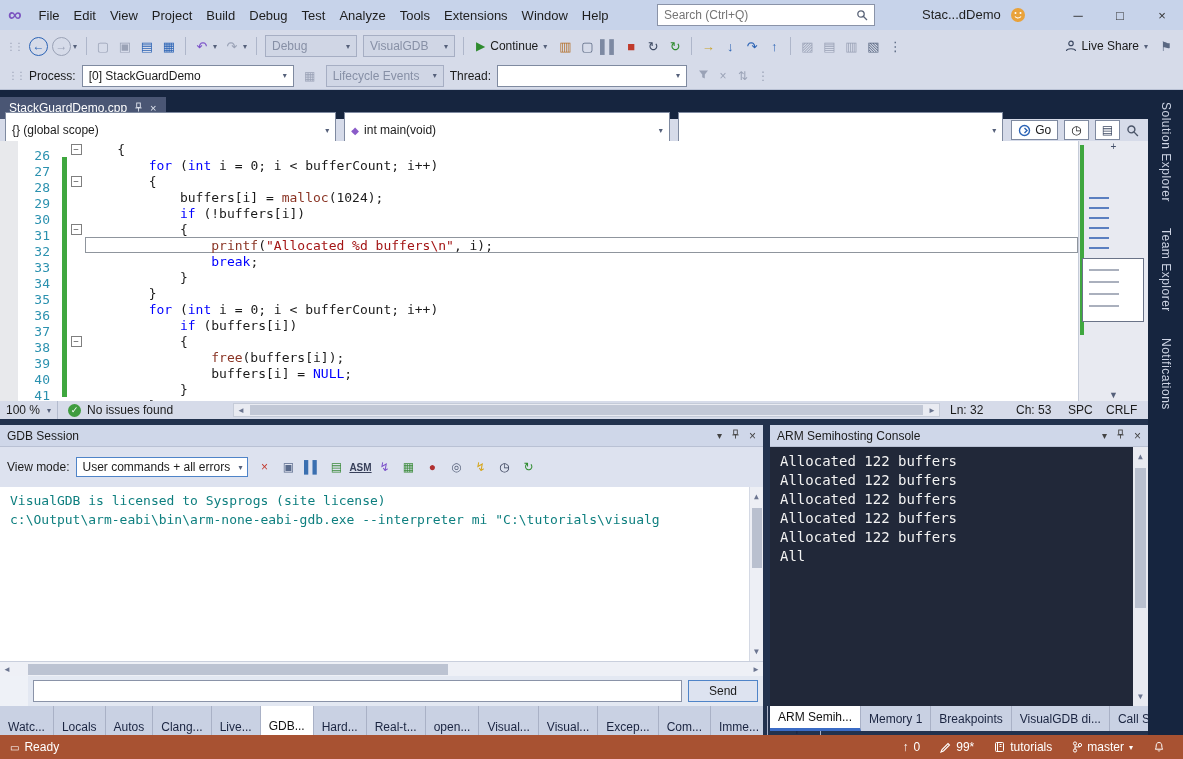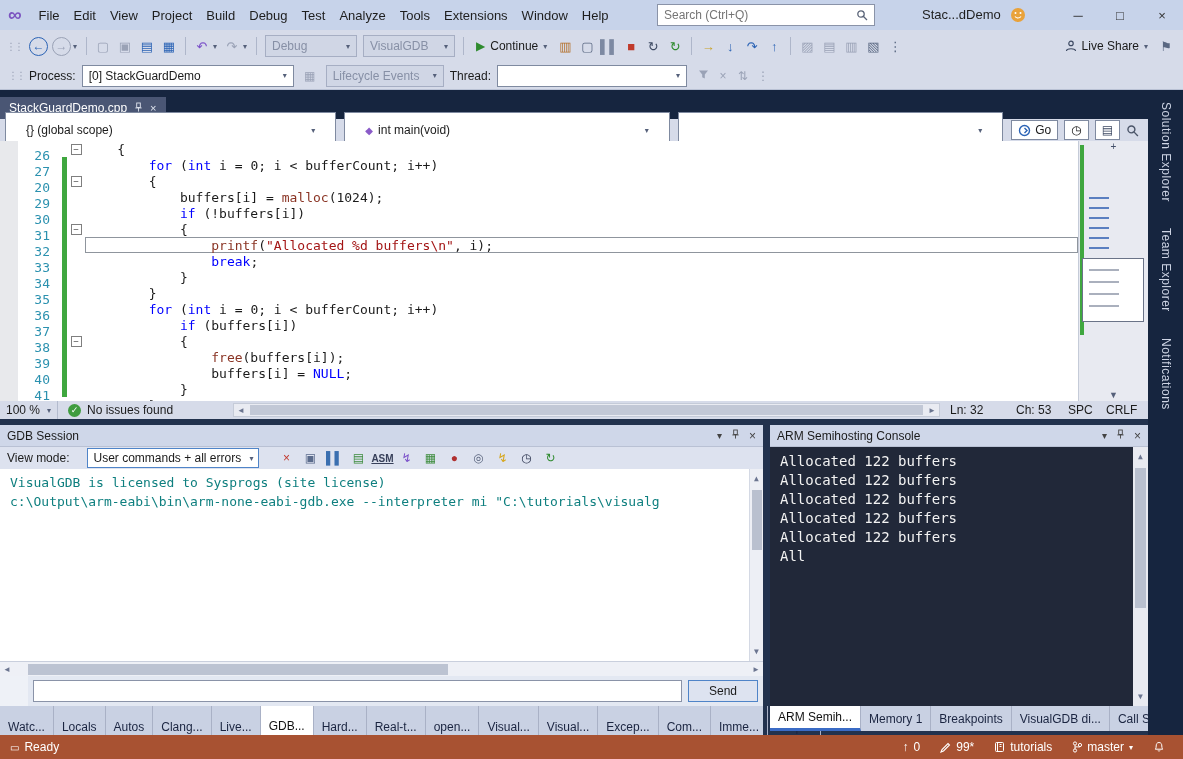--- a/index.html
+++ b/index.html
@@ -35,21 +35,21 @@
   .pb-combo { height:22px; background:#fff; border:1px solid #7f8aa0; display:flex; align-items:center; justify-content:space-between; padding:0 6px; margin:0 6px; font-size:12px; }
   .pb-combo.disabled { background:#d0d6e5; border-color:#a6aec3; color:#8790a6; }
   .pb-icon { width:20px; text-align:center; color:#9aa2b6; font-size:12px; }
 
   
   .docwell { left:0; top:90px; width:1183px; height:29px; background:#16253f; }
   .doc-tab { position:absolute; left:0; top:7px; height:22px; background:#4a5674; color:#fff; display:flex; align-items:center; gap:7px; padding:0 9px; font-size:12px; }
   .doc-tab .ticon { color:#dfe4ee; font-size:11px; }
 
   .navbar { left:0; top:119px; width:1148px; height:22px; background:#d6dbe9; display:flex; align-items:center; gap:8px; padding:0 5px; }
-  .nav-combo { height:36px; background:#fff; border:1px solid #7f8aa0; font-size:12px; color:#1b1b1b; display:flex; align-items:center; justify-content:space-between; padding:0 20px; }
+  .nav-combo { height:36px; background:#fff; border:1px solid #7f8aa0; font-size:12px; color:#1b1b1b; display:flex; align-items:center; justify-content:space-between; padding:0 6px; }
   .nav-right { margin-left:auto; display:flex; align-items:center; gap:6px; padding-right:4px; }
   .nav-btn { height:20px; border:1px solid #7f8aa0; background:#fff; display:flex; align-items:center; gap:4px; padding:0 6px; font-size:12px; color:#1b1b1b; }
 
   
   .editor { left:0; top:141px; width:1078px; height:260px; background:#fff; overflow:hidden; font-family:"DejaVu Sans Mono", monospace; font-size:13px; }
   .code-row { display:flex; height:16px; align-items:center; }
   .bp-margin { width:18px; height:16px; background:#e8e9ec; flex:none; }
   .ln { width:44px; padding-right:12px; text-align:right; color:#2b91af; flex:none; font-size:13px;margin-top:13px; }
   .chg { width:5px; height:16px; flex:none; }
   .chg.on { background:#3fa73f; }
@@ -76,21 +76,21 @@
   .checkc { width:13px; height:13px; border-radius:50%; background:#3f9c3f; color:#fff; font-size:9px; line-height:13px; text-align:center; margin:0 6px 0 10px; flex:none; }
   .hscroll { flex:1; height:14px; background:#e9ebf2; border:1px solid #c5cbd8; margin:0 10px 0 60px; display:flex; align-items:center; }
   .hscroll .sarrow { width:14px; text-align:center; font-size:8px; color:#6b7590; }
   .hthumb { flex:1; height:10px; background:#c2c8d6; margin:0 2px; }
   .stat { flex:none; }
 
   
   .panel-header { height:22px; background:#cfd7e9; display:flex; align-items:center; padding:0 7px; font-size:12px; color:#1b1b1b; border-bottom:1px solid #b9c1d4; }
   .ph-icons { margin-left:auto; display:flex; align-items:center; gap:9px; color:#444; font-size:10px; }
   .gdb-panel { left:0; top:425px; width:763px; height:281px; background:#eef1f7; display:flex; flex-direction:column; }
-  .gdb-toolbar { height:22px; background:#dde2ef; display:flex; align-items:center; padding:0 7px; gap:18px; font-size:12px; color:#1b1b1b; }
+  .gdb-toolbar { height:40px; background:#dde2ef; display:flex; align-items:center; padding:0 7px; gap:7px; font-size:12px; color:#1b1b1b; }
   .vm-combo { width:172px; height:20px; background:#fff; border:1px solid #4f84c8; display:flex; align-items:center; justify-content:space-between; padding:0 5px; font-size:12px; }
   .gt-icon { width:18px; height:18px; display:flex; align-items:center; justify-content:center; font-size:12px; }
   .gdb-content { flex:1; background:#fff; padding:4px 10px; font-family:"DejaVu Sans Mono", monospace; font-size:13px; line-height:19px; color:#0e7f7f; overflow:hidden; position:relative; }
   .gdb-line { white-space:pre; }
   .gdb-vscroll { position:absolute; right:0; top:0; bottom:0; width:14px; background:#edeff5; border-left:1px solid #d4d9e4; display:flex; flex-direction:column; align-items:center; font-size:8px; color:#6b7590; }
   .gdb-hscroll { height:15px; background:#eef0f6; border-top:1px solid #c9cfdd; display:flex; align-items:center; }
   .gdb-hthumb { width:420px; height:11px; background:#bcc3d2; margin-left:14px; }
   .gdb-inputrow { height:30px; display:flex; align-items:center; gap:6px; padding:0 5px; background:#e3e8f2;margin-left:28px; }
   .gdb-input { flex:1; height:22px; border:1px solid #8a93a8; background:#fff; font-size:12px; padding:0 5px; font-family:"Liberation Sans",sans-serif; }
   .send-btn { width:70px; height:22px; background:#dde3f0; border:1px solid #4f84c8; font-size:12px; display:flex; align-items:center; justify-content:center; color:#1b1b1b; }
@@ -311,21 +311,21 @@
         <span class="bp-margin"></span>
         <span class="ln">27</span>
         <span class="chg on"></span>
         <span class="fold"></span>
         <span class="linebox">
           <span class="codetext"><span class="tk-p">        </span><span class="tk-k">for</span><span class="tk-p"> (</span><span class="tk-k">int</span><span class="tk-p"> i = 0; i &lt; bufferCount; i++)</span></span>
         </span>
       </div>
       <div class="code-row">
         <span class="bp-margin"></span>
-        <span class="ln">20</span>
+        <span class="ln">28</span>
         <span class="chg on"></span>
         <span class="fold">
           <span class="foldbox">−</span>
         </span>
         <span class="linebox">
           <span class="codetext"><span class="tk-p">        </span><span class="tk-p">{</span></span>
         </span>
       </div>
       <div class="code-row">
         <span class="bp-margin"></span>

